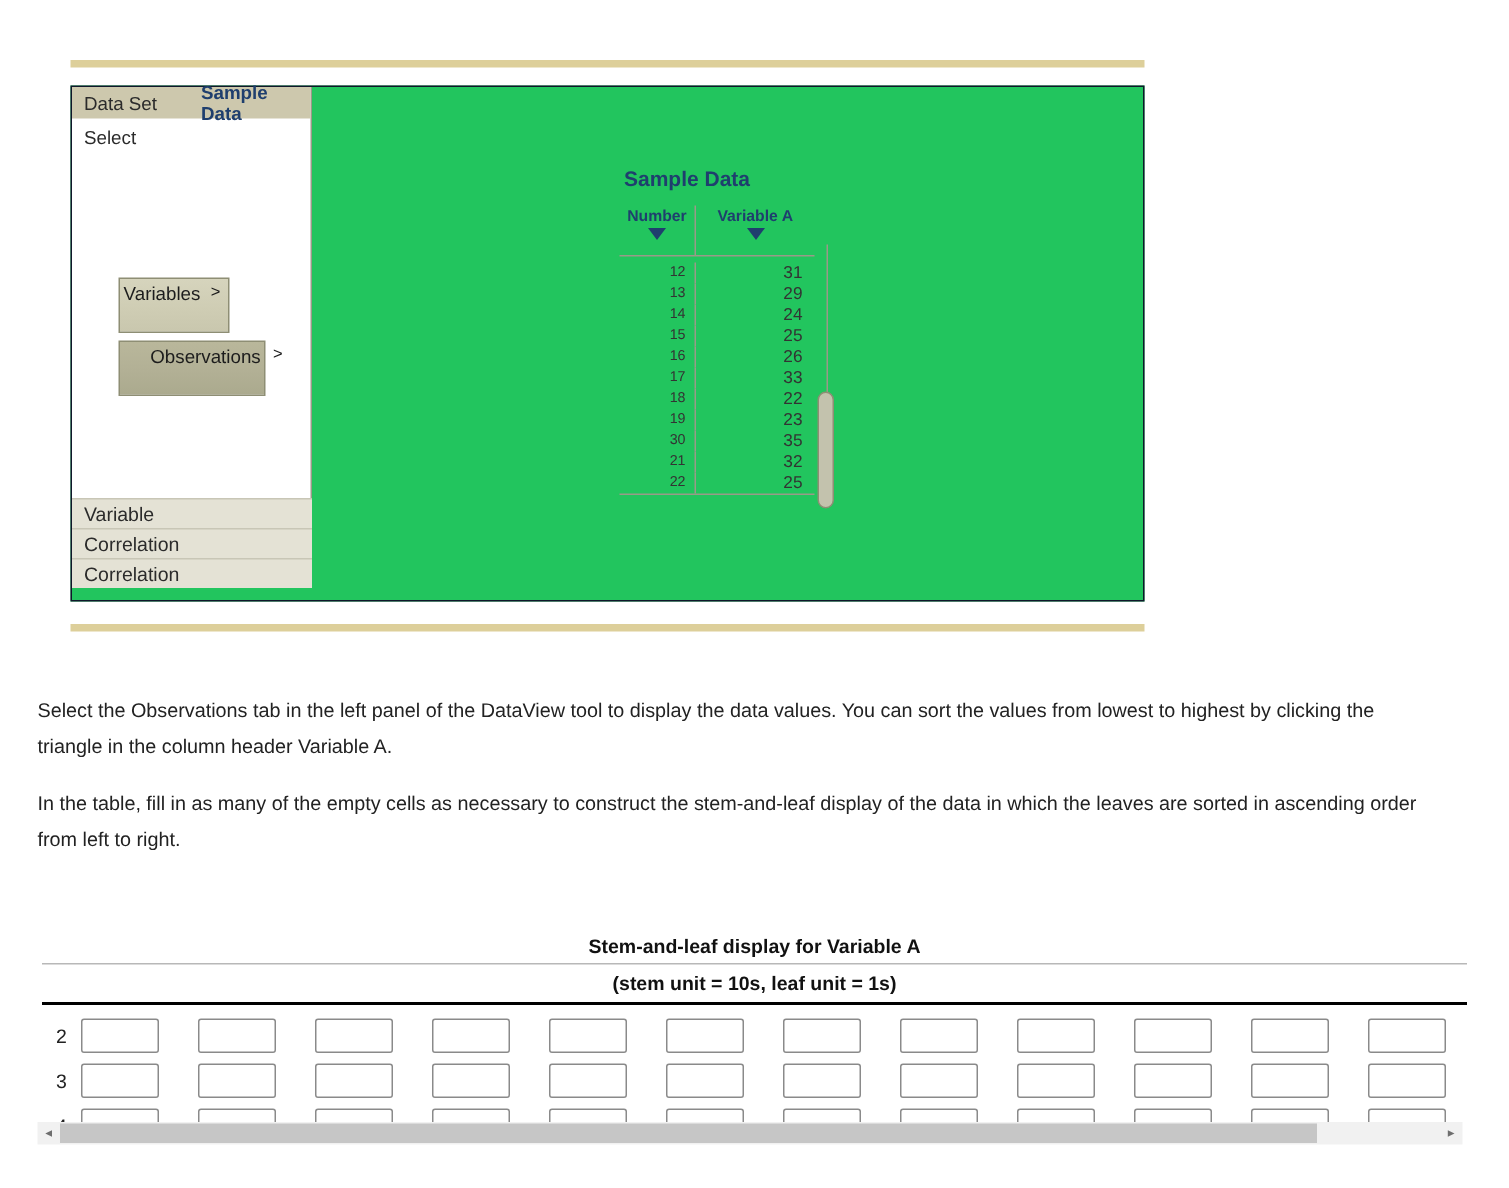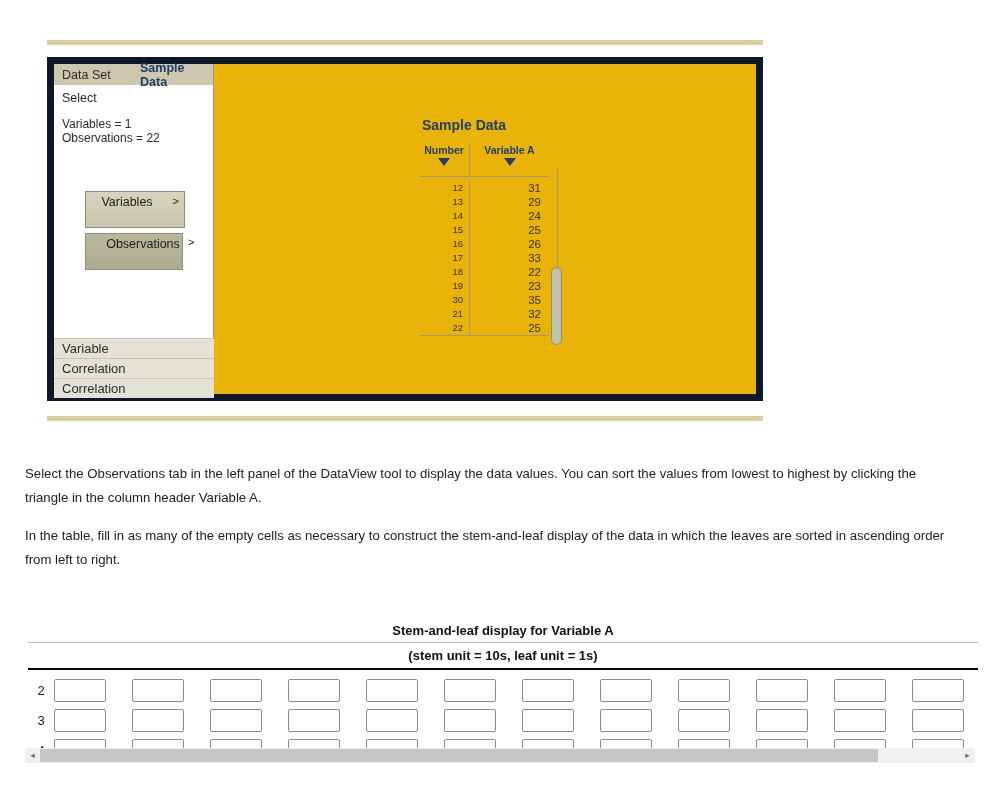--- a/index.html
+++ b/index.html
@@ -21,22 +21,22 @@
   }
   .rule-bottom {
     position: absolute; left: 47px; top: 416px;
     width: 716px; height: 5px; background: #ddcf9a;
   }
 
   
   .dataview {
     position: absolute; left: 47px; top: 57px;
     width: 716px; height: 344px;
-    background: #eab308;
-    border: 7px solid #0f172a;
+    background: #22c55e;
+    border: 1px solid #0f172a;
   }
 
   .left-panel {
     position: absolute; left: 0px; top: 0px;
     width: 160px; height: 334px;
     background: #ffffff;
     border-right: 1px solid #9a9a88;
   }
 
   .ds-header {
@@ -67,21 +67,21 @@
     border: 1px solid #8e8e74;
     font-size: 12.5px;
     color: #1c1c1c;
     text-align: center;
   }
   .btn .btn-label {
     position: absolute; left: 0; right: 16px; top: 3px;
     text-align: center; font-size: 12.5px;
   }
   .btn-variables {
-    left: 31px; top: 127px; width: 100px; height: 37px;
+    left: 31px; top: 127px; width: 74px; height: 37px;
     background: linear-gradient(to bottom, #d6d4bd 0%, #cfcdb4 55%, #c9c7ae 100%);
   }
   .btn-variables .btn-chev {
     position: absolute; right: 5px; top: 3px; font-size: 11px; color: #1c1c1c;
   }
   .btn-observations {
     left: 31px; top: 169px; width: 98px; height: 37px;
     background: linear-gradient(to bottom, #b9b79b 0%, #b2b095 55%, #abaa8e 100%);
   }
   .btn-observations .btn-label { left: 0; right: 2px; padding-left: 20px; }
@@ -220,24 +220,20 @@
 
     <div class="left-panel">
 
       <div class="ds-header">
         <span class="ds-label">Data Set</span>
         <span class="ds-value">Sample Data</span>
       </div>
 
       <div class="ds-sample">Select</div>
 
-      <div class="ds-stats">
-        <div>Variables = 1</div>
-        <div>Observations = 22</div>
-      </div>
 
       <div class="btn btn-variables">
         <span class="btn-label">Variables</span>
         <span class="btn-chev">&gt;</span>
       </div>
 
       <div class="btn btn-observations">
         <span class="btn-label">Observations</span>
       </div>
       <span class="chev-outside">&gt;</span>

